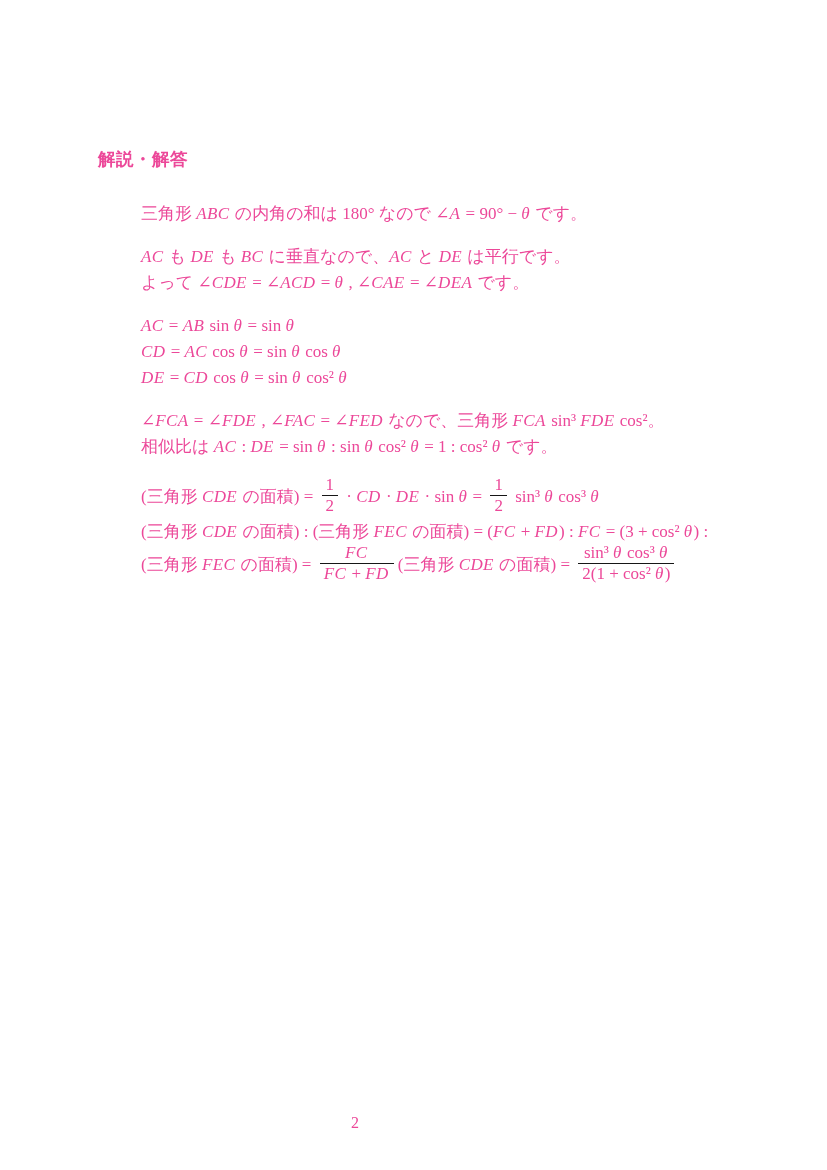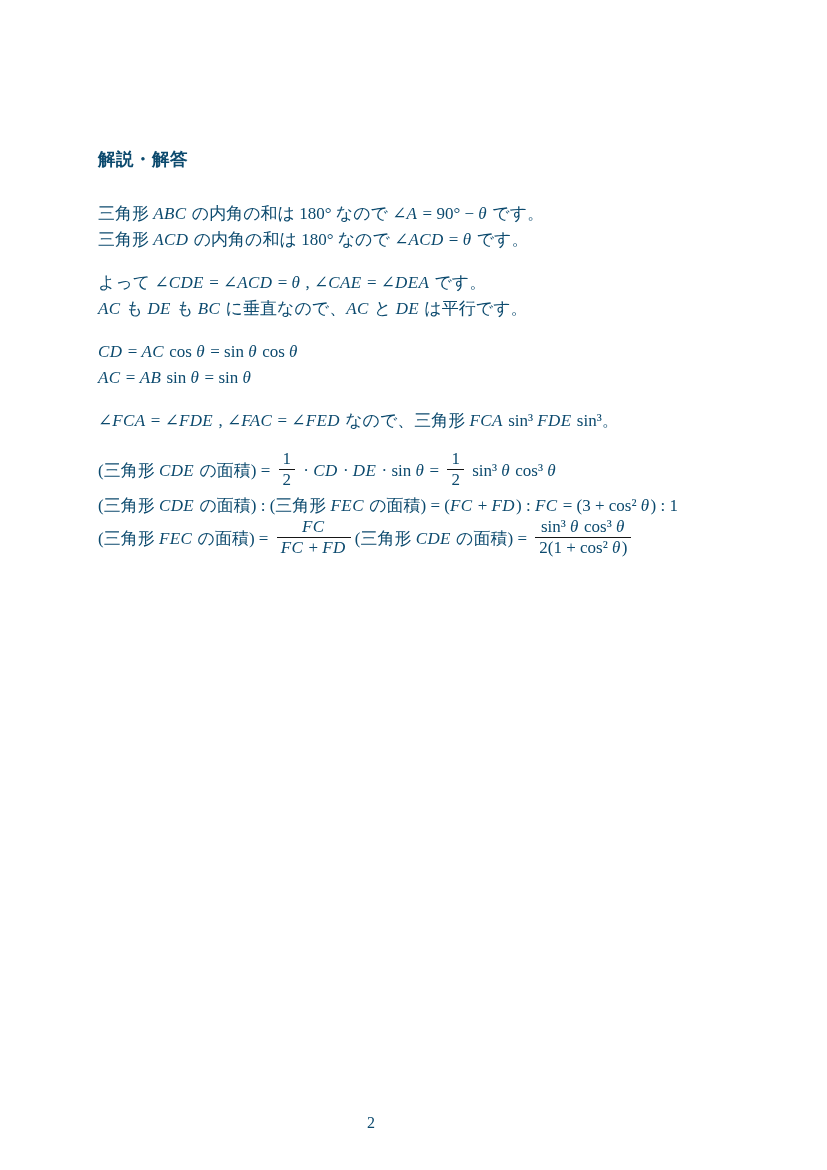--- a/index.html
+++ b/index.html
@@ -3,42 +3,42 @@
 <meta charset="utf-8">
 <style>
   html, body { margin: 0; padding: 0; background: #ffffff; }
   .page {
     position: relative;
     width: 710px;
     height: 1170px;
     background: #ffffff;
     overflow: hidden;
     font-family: "Liberation Serif", "DejaVu Serif", serif;
-    color: #0c4a6e;
-    padding-left: 32px;
+    color: #ec4899;
   }
   .content {
     position: absolute;
     left: 98px;
     top: 147px;
     width: 660px;
   }
   .heading {
     font-family: "Liberation Sans", "DejaVu Sans", sans-serif;
     font-weight: bold;
     font-size: 17.5px;
     letter-spacing: 0.5px;
     margin: 0 0 30px 0;
   }
   .para { margin: 0 0 17px 0; }
   .para:last-child { margin-bottom: 0; }
   .line {
     font-size: 17px;
     line-height: 26px;
     white-space: nowrap;
+    margin-left: 43px;
   }
   .mi {
     font-style: italic;
     letter-spacing: 0.4px;
     padding-right: 1px;
   }
   .frac {
     display: inline-block;
     vertical-align: middle;
     text-align: center;
@@ -65,35 +65,36 @@
 </style>
 </head>
 <body>
 
 <div class="page">
   <div class="content">
     <div class="heading">解説・解答</div>
 
     <div class="para">
       <div class="line"><span>三角形 </span><span class="mi">ABC</span><span> の内角の和は 180° なので ∠</span><span class="mi">A</span><span> = 90° − </span><span class="mi">θ</span><span> です。</span></div>
-      <div class="line"><span>三角形 </span><span class="mi">ACD</span><span> の内角の和は 180° なので ∠</span><span class="mi">ACD</span><span> = </span><span class="mi">θ</span><span> です。</span></div>
     </div>
 
     <div class="para">
+      <div class="line"><span class="mi">AC</span><span> も </span><span class="mi">DE</span><span> も </span><span class="mi">BC</span><span> に垂直なので、</span><span class="mi">AC</span><span> と </span><span class="mi">DE</span><span> は平行です。</span></div>
       <div class="line"><span>よって </span><span>∠</span><span class="mi">CDE</span><span> = ∠</span><span class="mi">ACD</span><span> = </span><span class="mi">θ</span><span> , ∠</span><span class="mi">CAE</span><span> = ∠</span><span class="mi">DEA</span><span> です。</span></div>
-      <div class="line"><span class="mi">AC</span><span> も </span><span class="mi">DE</span><span> も </span><span class="mi">BC</span><span> に垂直なので、</span><span class="mi">AC</span><span> と </span><span class="mi">DE</span><span> は平行です。</span></div>
     </div>
 
     <div class="para">
+      <div class="line"><span class="mi">AC</span><span> = </span><span class="mi">AB</span><span> sin </span><span class="mi">θ</span><span> = sin </span><span class="mi">θ</span></div>
       <div class="line"><span class="mi">CD</span><span> = </span><span class="mi">AC</span><span> cos </span><span class="mi">θ</span><span> = sin </span><span class="mi">θ</span><span> cos </span><span class="mi">θ</span></div>
-      <div class="line"><span class="mi">AC</span><span> = </span><span class="mi">AB</span><span> sin </span><span class="mi">θ</span><span> = sin </span><span class="mi">θ</span></div>
+      <div class="line"><span class="mi">DE</span><span> = </span><span class="mi">CD</span><span> cos </span><span class="mi">θ</span><span> = sin </span><span class="mi">θ</span><span> cos² </span><span class="mi">θ</span></div>
     </div>
 
     <div class="para">
-      <div class="line"><span>∠</span><span class="mi">FCA</span><span> = ∠</span><span class="mi">FDE</span><span> , ∠</span><span class="mi">FAC</span><span> = ∠</span><span class="mi">FED</span><span> なので、三角形 </span><span class="mi">FCA</span><span> sin³ </span><span class="mi">FDE</span><span> sin³。</span></div>
+      <div class="line"><span>∠</span><span class="mi">FCA</span><span> = ∠</span><span class="mi">FDE</span><span> , ∠</span><span class="mi">FAC</span><span> = ∠</span><span class="mi">FED</span><span> なので、三角形 </span><span class="mi">FCA</span><span> sin³ </span><span class="mi">FDE</span><span> cos²。</span></div>
+      <div class="line"><span>相似比は </span><span class="mi">AC</span><span> : </span><span class="mi">DE</span><span> = sin </span><span class="mi">θ</span><span> : sin </span><span class="mi">θ</span><span> cos² </span><span class="mi">θ</span><span> = 1 : cos² </span><span class="mi">θ</span><span> です。</span></div>
     </div>
 
     <div class="para">
       <div class="line"><span>(三角形 </span><span class="mi">CDE</span><span> の面積) = </span><span class="frac"><span class="num"><span>1</span></span><span class="den"><span>2</span></span></span><span> · </span><span class="mi">CD</span><span> · </span><span class="mi">DE</span><span> · sin </span><span class="mi">θ</span><span> = </span><span class="frac"><span class="num"><span>1</span></span><span class="den"><span>2</span></span></span><span> sin³ </span><span class="mi">θ</span><span> cos³ </span><span class="mi">θ</span></div>
       <div class="line"><span>(三角形 </span><span class="mi">CDE</span><span> の面積) : (三角形 </span><span class="mi">FEC</span><span> の面積) = (</span><span class="mi">FC</span><span> + </span><span class="mi">FD</span><span>) : </span><span class="mi">FC</span><span> = (3 + cos² </span><span class="mi">θ</span><span>) : 1</span></div>
       <div class="line"><span>(三角形 </span><span class="mi">FEC</span><span> の面積) = </span><span class="frac"><span class="num"><span class="mi">FC</span></span><span class="den"><span class="mi">FC</span><span> + </span><span class="mi">FD</span></span></span><span>(三角形 </span><span class="mi">CDE</span><span> の面積) = </span><span class="frac"><span class="num"><span>sin³ </span><span class="mi">θ</span><span> cos³ </span><span class="mi">θ</span></span><span class="den"><span>2(1 + cos² </span><span class="mi">θ</span><span>)</span></span></span></div>
     </div>
   </div>
 
   <div class="page-number">2</div>

